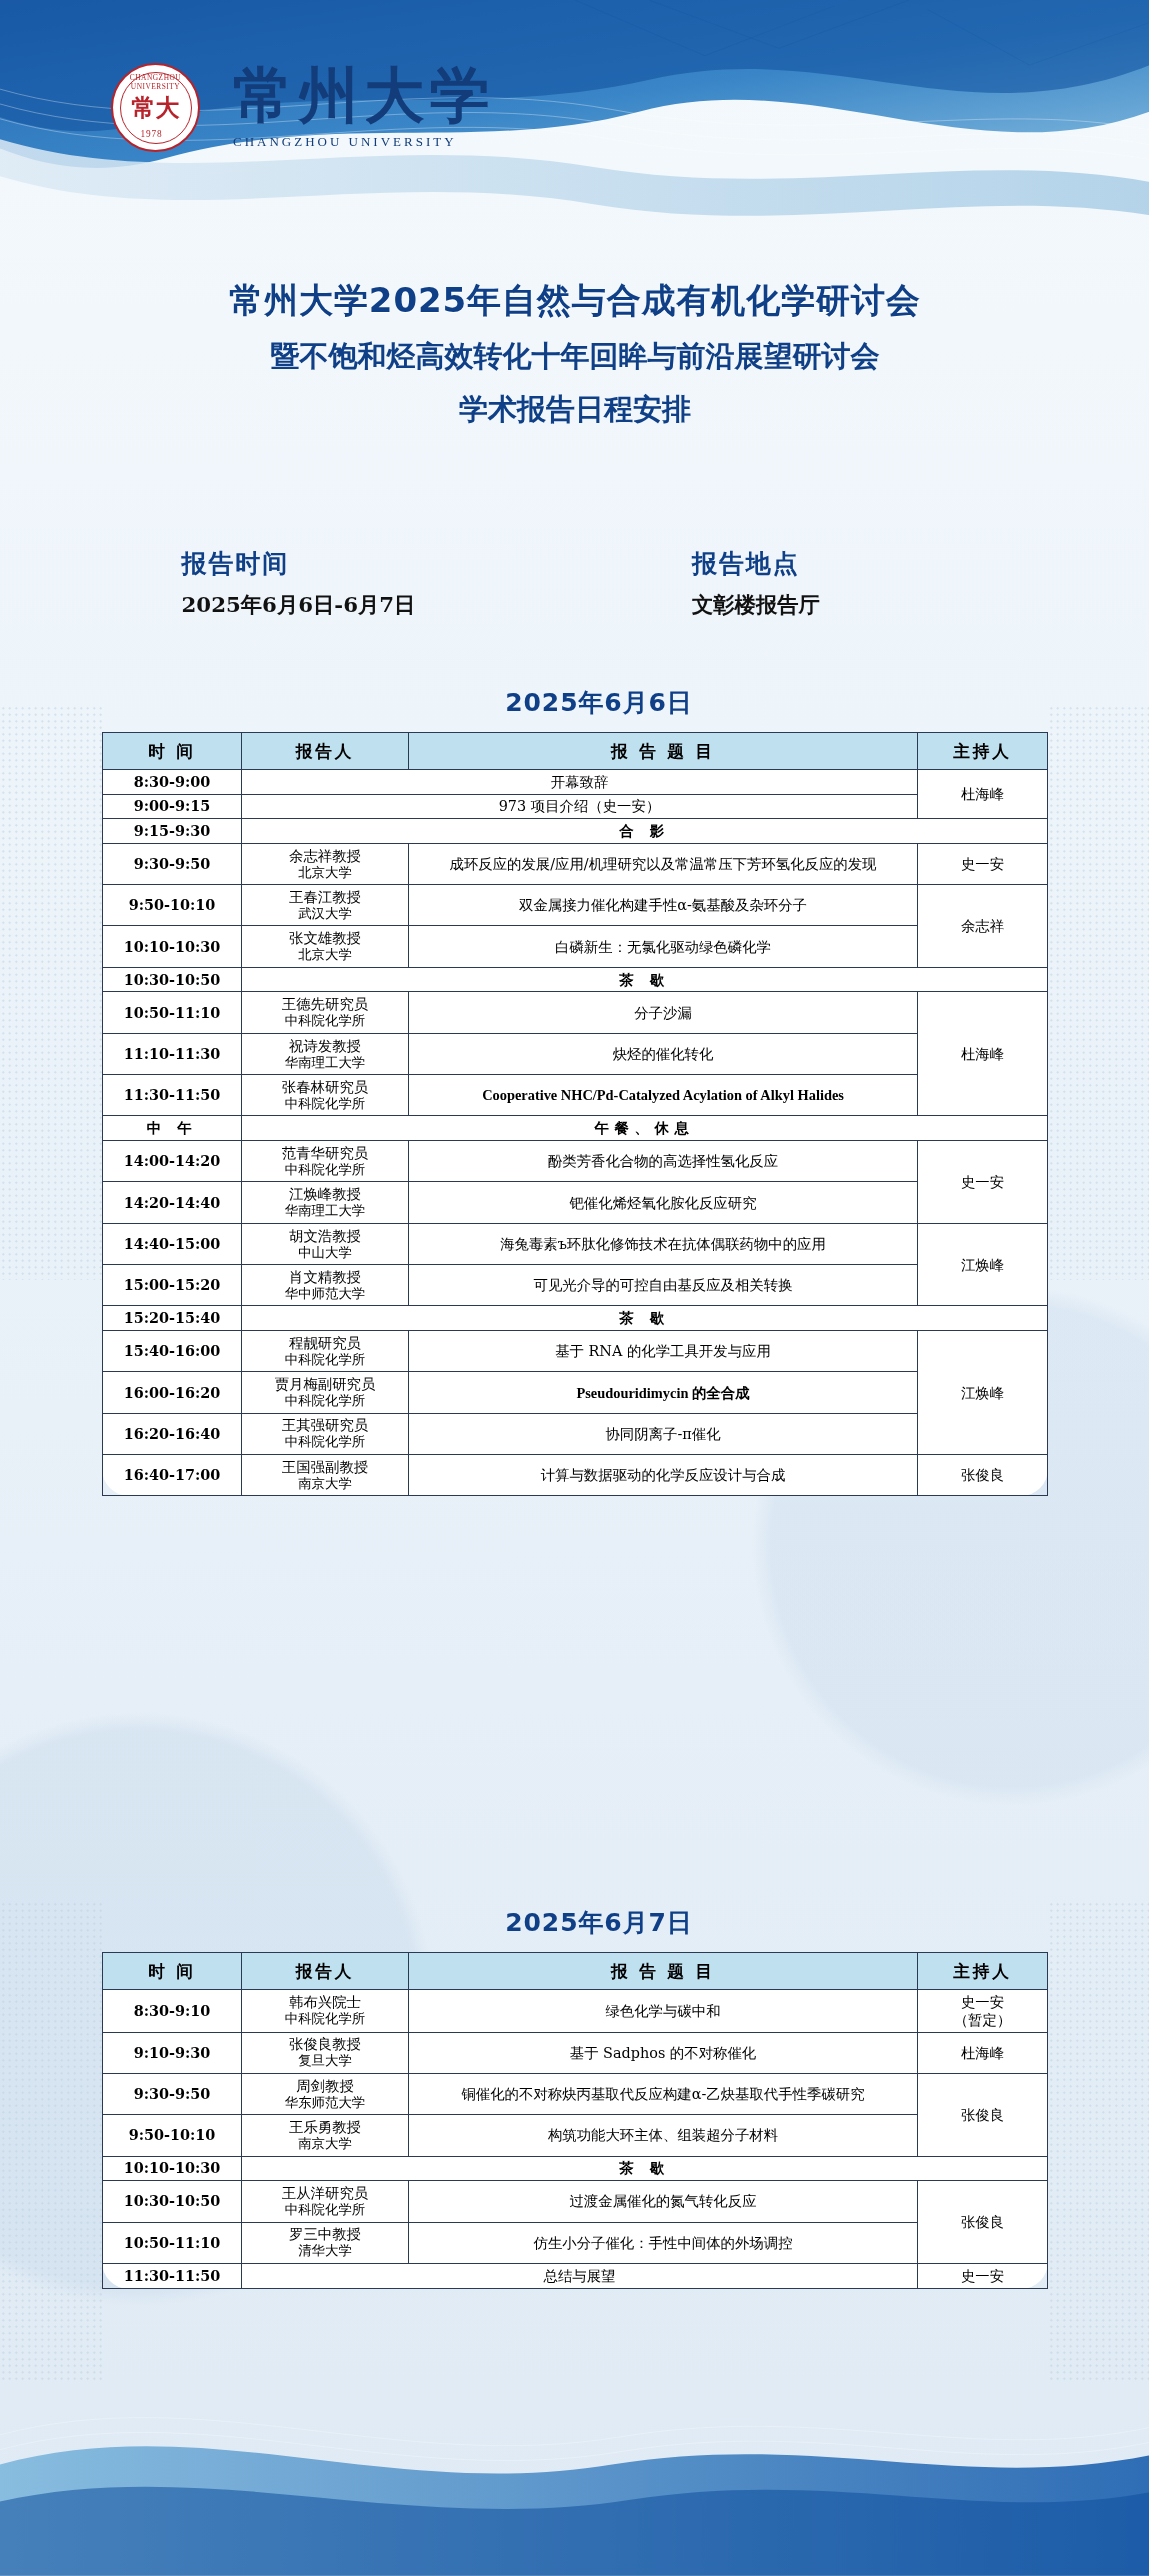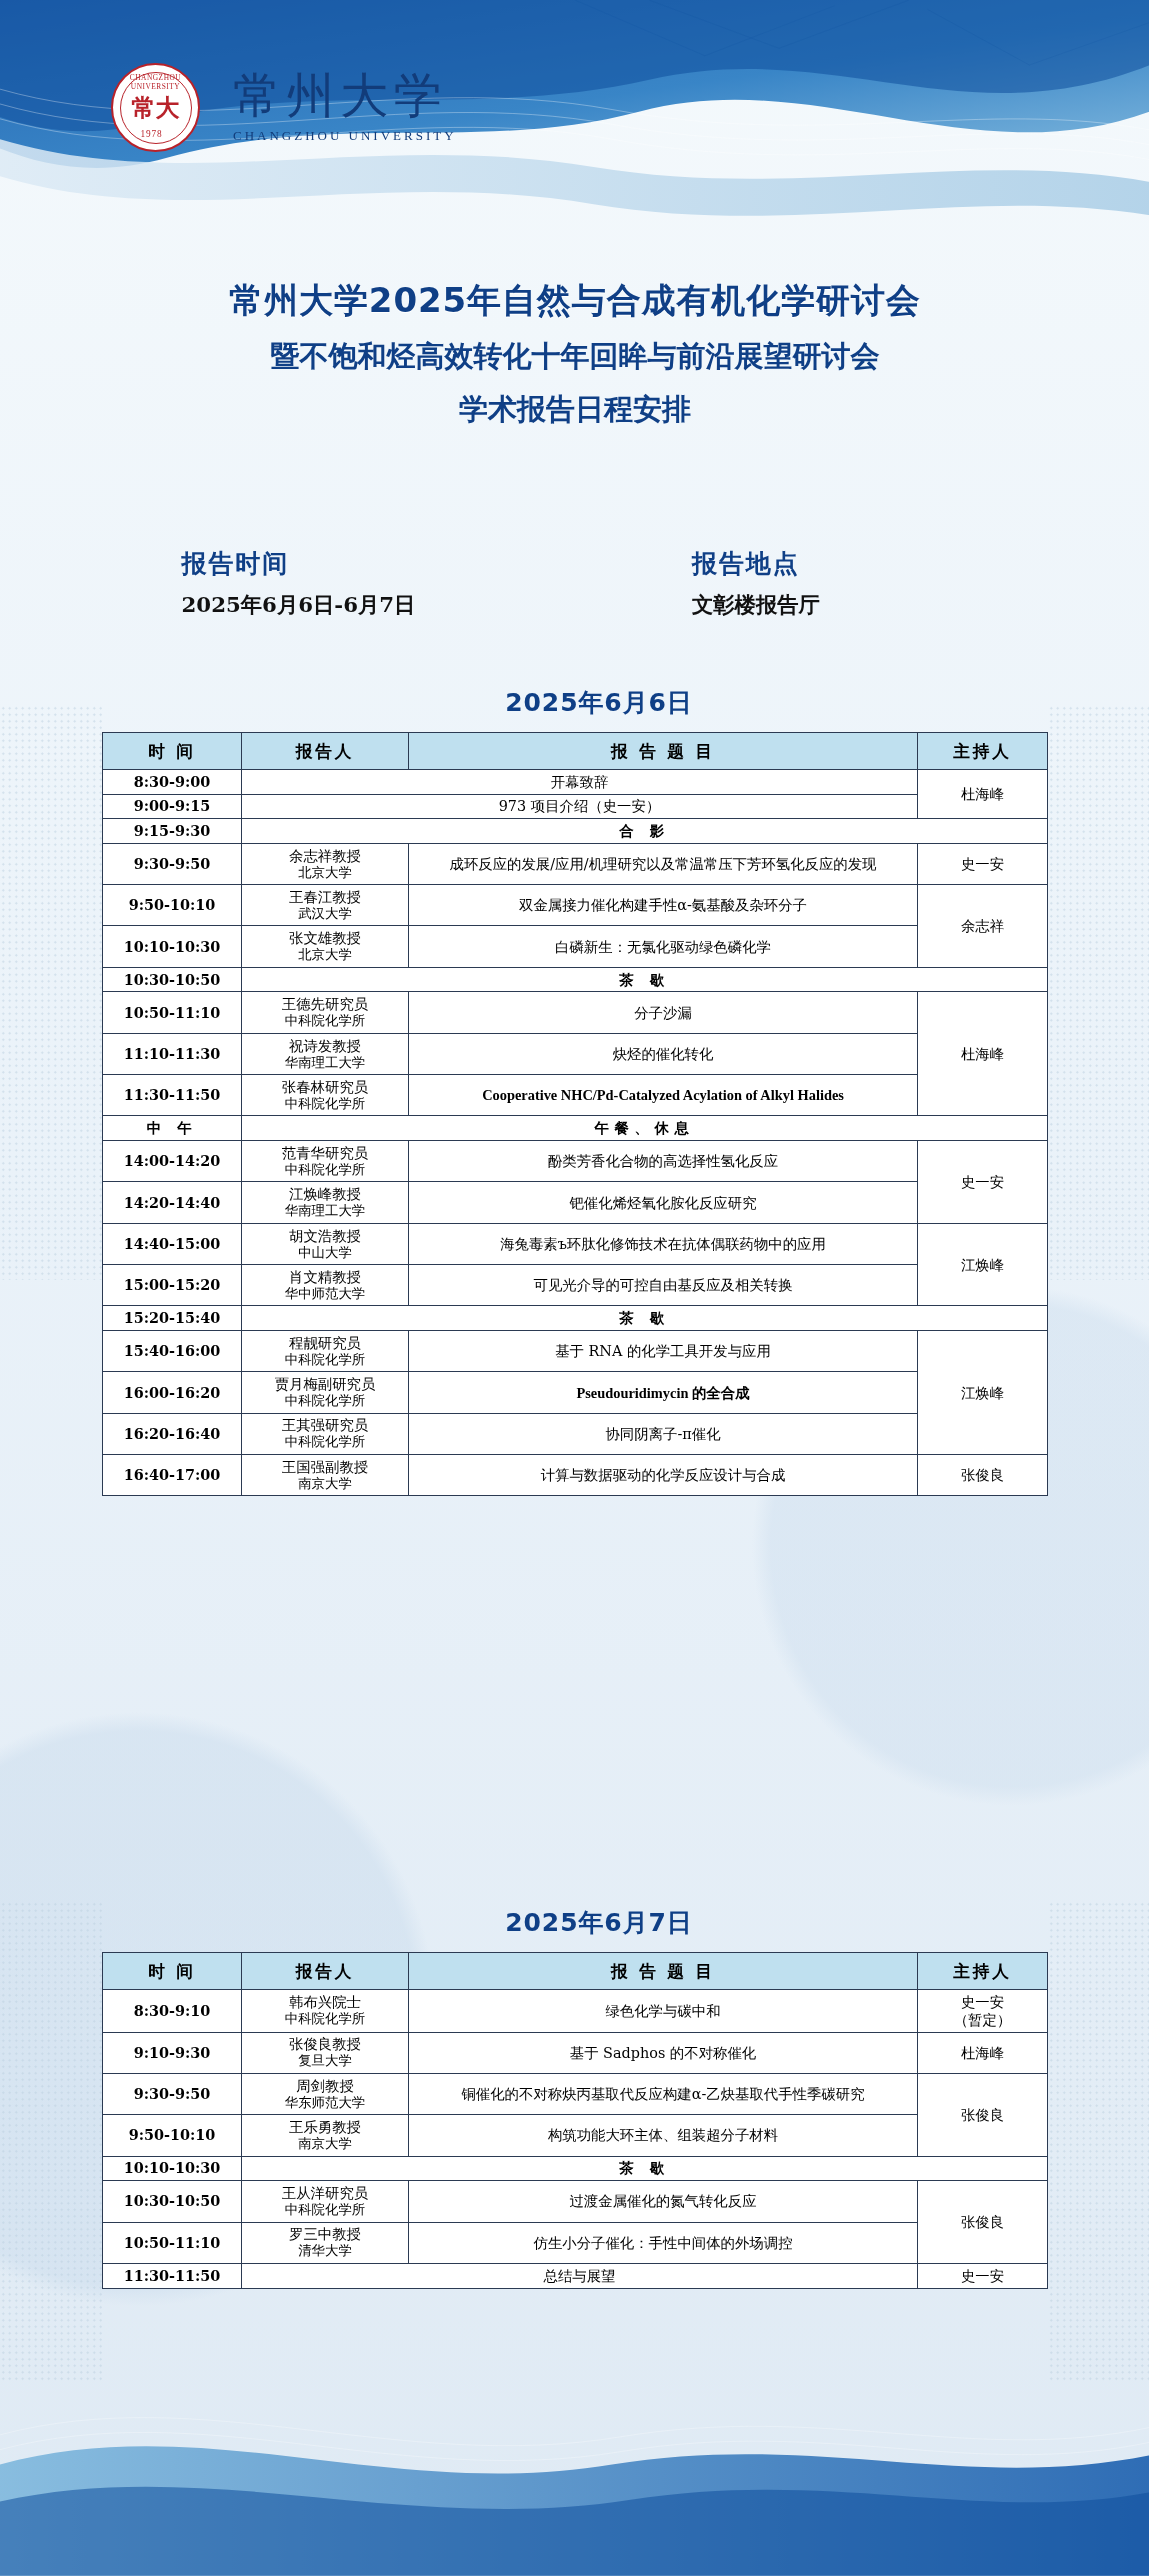--- a/index.html
+++ b/index.html
@@ -53,21 +53,21 @@
   .seal .seal-year{
     position:absolute; bottom:11px; left:0; right:8px; text-align:center;
     color:#b8222a; font-size:9.3px; letter-spacing:0.9px;
   }
   .seal .seal-top{
     position:absolute; top:8.3px; left:0; right:0; text-align:center;
     color:#b8222a; font-size:7.4px; letter-spacing:0.5px;
   }
   .uni-cn {
     font-family:"DejaVu Serif", serif;
-    font-size:48px; font-weight:normal; color:#123c7a; letter-spacing:5.6px;
+    font-size:60px; font-weight:bold; color:#123c7a; letter-spacing:5.6px;
     line-height:1;
   }
   .uni-en {
     font-family:"Liberation Serif", serif;
     font-size:13px; color:#123c7a; letter-spacing:3px; margin-top:8.3px;
   }
 
   
   .title-block { position:absolute; left:0; right:0; top:278px; text-align:center; }
   .t1 {
@@ -109,20 +109,21 @@
   .sched { position:absolute; left:0; right:0; }
   #day1 { top:686px; }
   #day2 { top:1906px; }
 
   table.agenda {
     border-collapse:collapse;
     width:946px; margin:8px auto;
     background:#fff;
     font-family:"DejaVu Serif", serif;
     table-layout:fixed;
+    border-radius:27px;
   }
   table.agenda th, table.agenda td {
     border:0.9px solid #2b3a52;
     text-align:center;
     vertical-align:middle;
     padding:2.8px 3.7px;
     font-size:14.4px;
     color:#000;
     line-height:1.25;
   }

